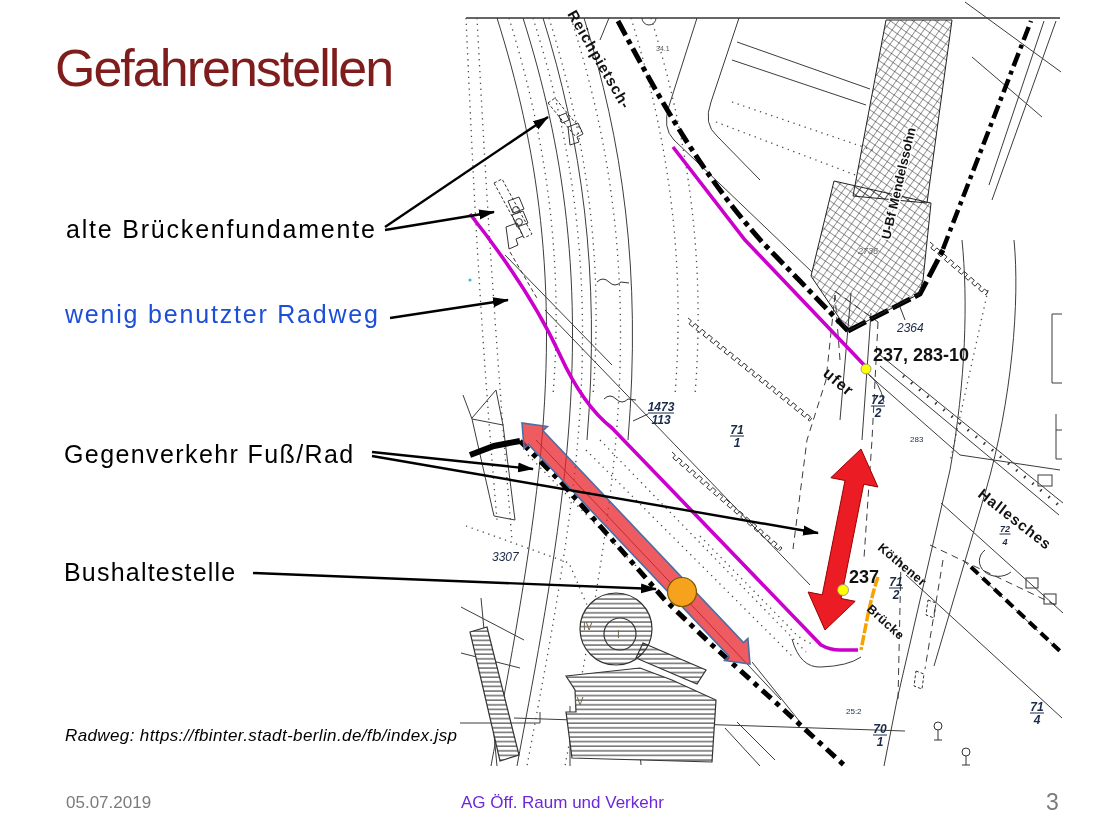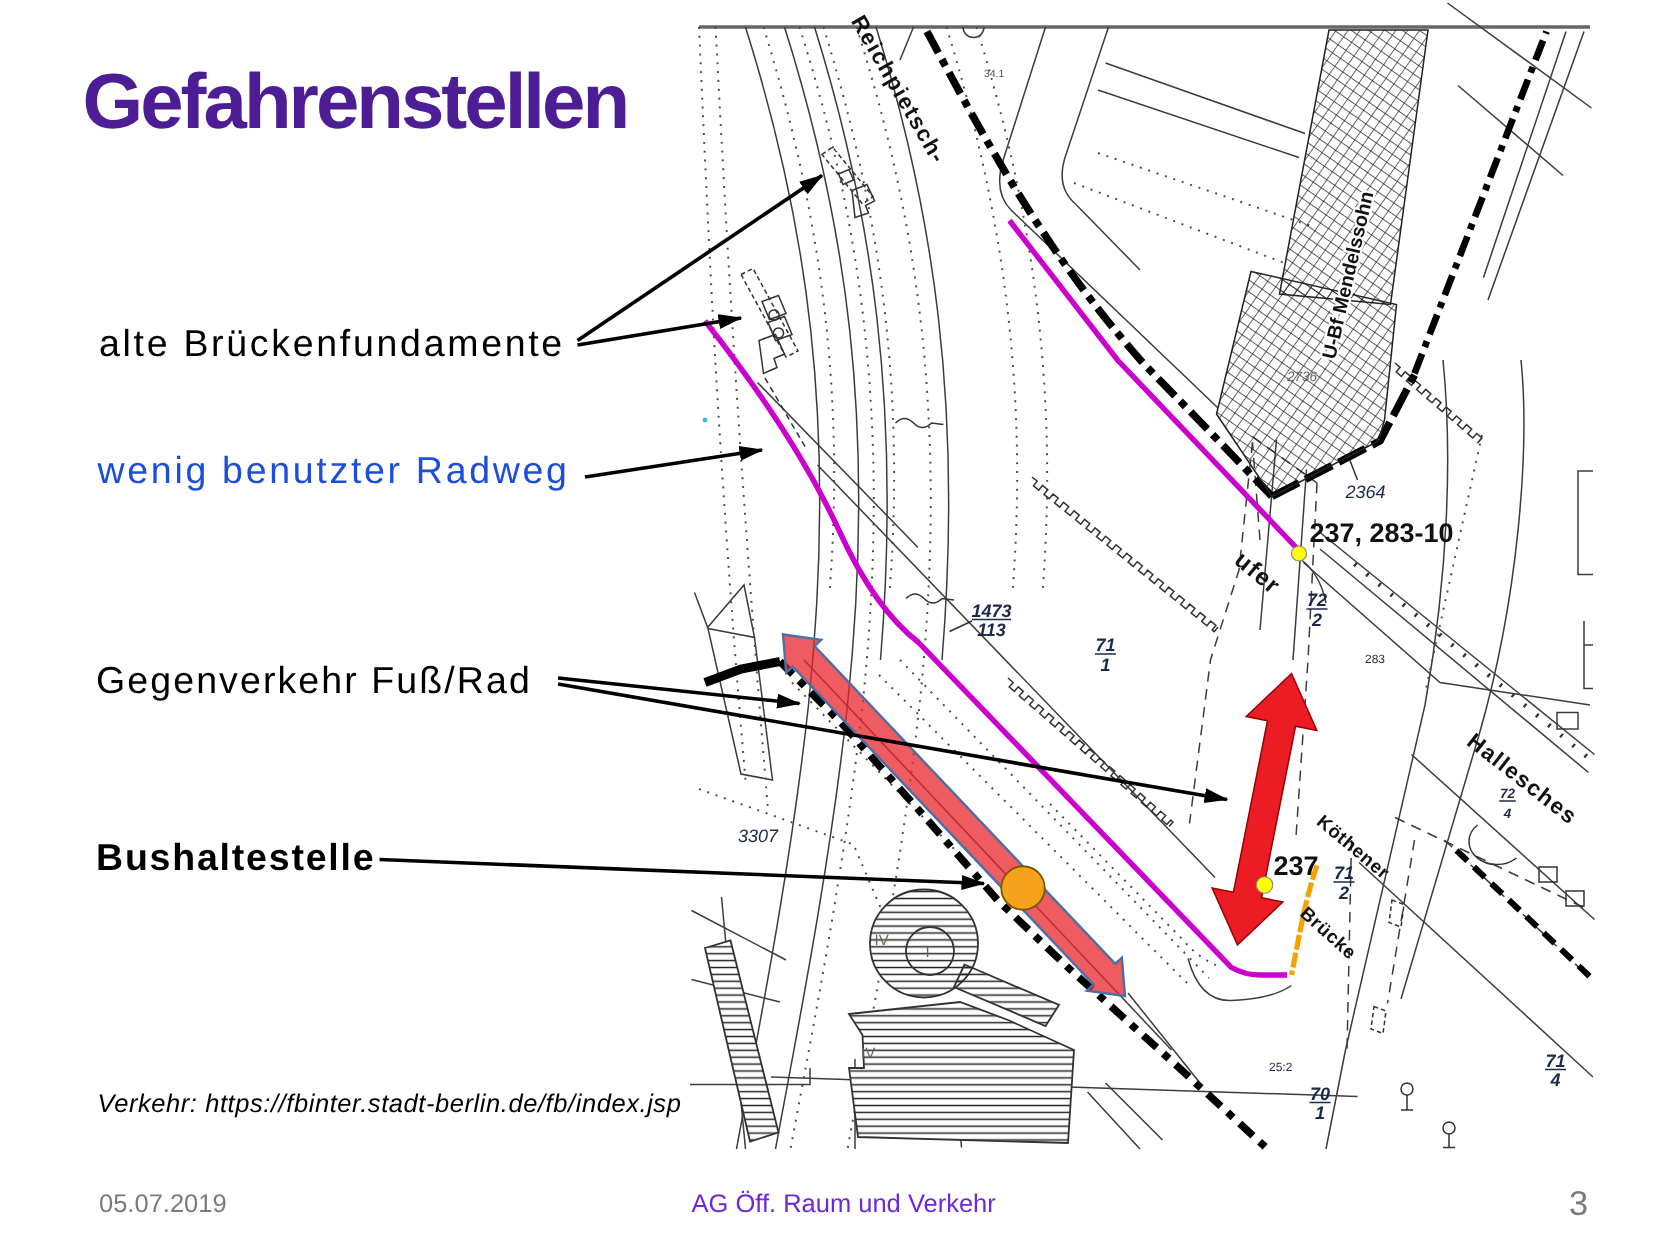--- a/index.html
+++ b/index.html
@@ -1,31 +1,31 @@
 <!DOCTYPE html>
 <html><head><meta charset="utf-8">
 <style>
 html,body{margin:0;padding:0;}
 body{width:1116px;height:838px;position:relative;background:#fff;overflow:hidden;
      font-family:"Liberation Sans",sans-serif;}
 .abs{position:absolute;white-space:nowrap;}
 </style></head>
 <body>
 
-<div class="abs" style="left:55px;top:38px;font-size:52px;font-weight:bold;color:#4c1d95;letter-spacing:-2px;">Gefahrenstellen</div>
+<div class="abs" style="left:55px;top:38px;font-size:52px;font-weight:normal;color:#7f1d1d;letter-spacing:-2px;">Gefahrenstellen</div>
 
 <div class="abs" style="left:66px;top:215px;font-size:25px;letter-spacing:1.8px;color:#000;">alte Brückenfundamente</div>
 
 <div class="abs" style="left:65px;top:300px;font-size:25px;letter-spacing:1.8px;color:#1d4ed8;">wenig benutzter Radweg</div>
 
 <div class="abs" style="left:64px;top:440px;font-size:25px;font-weight:normal;letter-spacing:1.4px;color:#000;">Gegenverkehr Fuß/Rad</div>
 
-<div class="abs" style="left:64px;top:558px;font-size:25px;font-weight:bold;letter-spacing:1.2px;color:#000;">Bushaltestelle</div>
-
-<div class="abs" style="left:65px;top:726px;font-size:17px;font-style:italic;letter-spacing:0.38px;color:#000;">Verkehr: https://fbinter.stadt-berlin.de/fb/index.jsp</div>
+<div class="abs" style="left:64px;top:558px;font-size:25px;font-weight:normal;letter-spacing:1.2px;color:#000;">Bushaltestelle</div>
+
+<div class="abs" style="left:65px;top:726px;font-size:17px;font-style:italic;letter-spacing:0.38px;color:#000;">Radweg: https://fbinter.stadt-berlin.de/fb/index.jsp</div>
 
 <div class="abs" style="left:66px;top:793px;font-size:17px;color:#7b7b7b;">05.07.2019</div>
 
 <div class="abs" style="left:461px;top:793px;font-size:17px;color:#6d28d9;">AG Öff. Raum und Verkehr</div>
 
 <div class="abs" style="left:1046px;top:789px;font-size:23px;color:#7b7b7b;">3</div>
 
 <svg width="1116" height="838" style="position:absolute;left:0;top:0" xmlns="http://www.w3.org/2000/svg">
 <defs>
 <marker id="ah" markerWidth="18" markerHeight="11" refX="15" refY="5.5" orient="auto" markerUnits="userSpaceOnUse">

